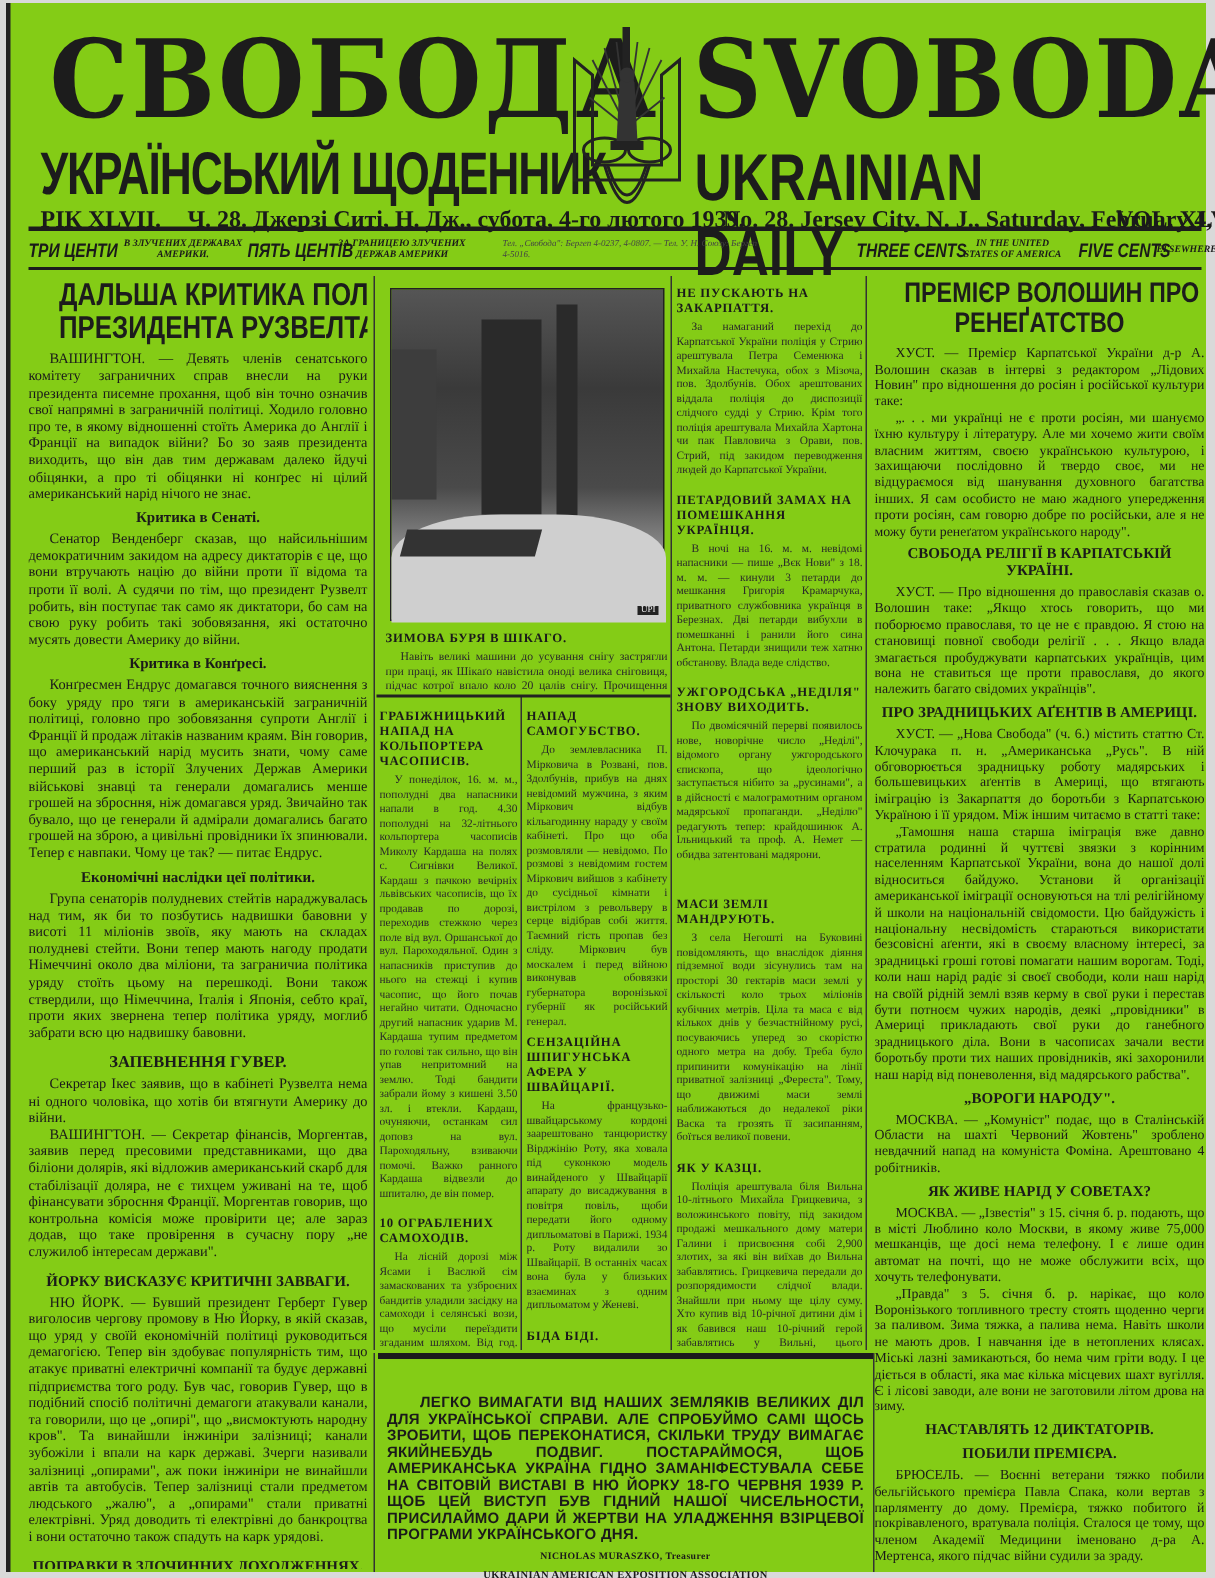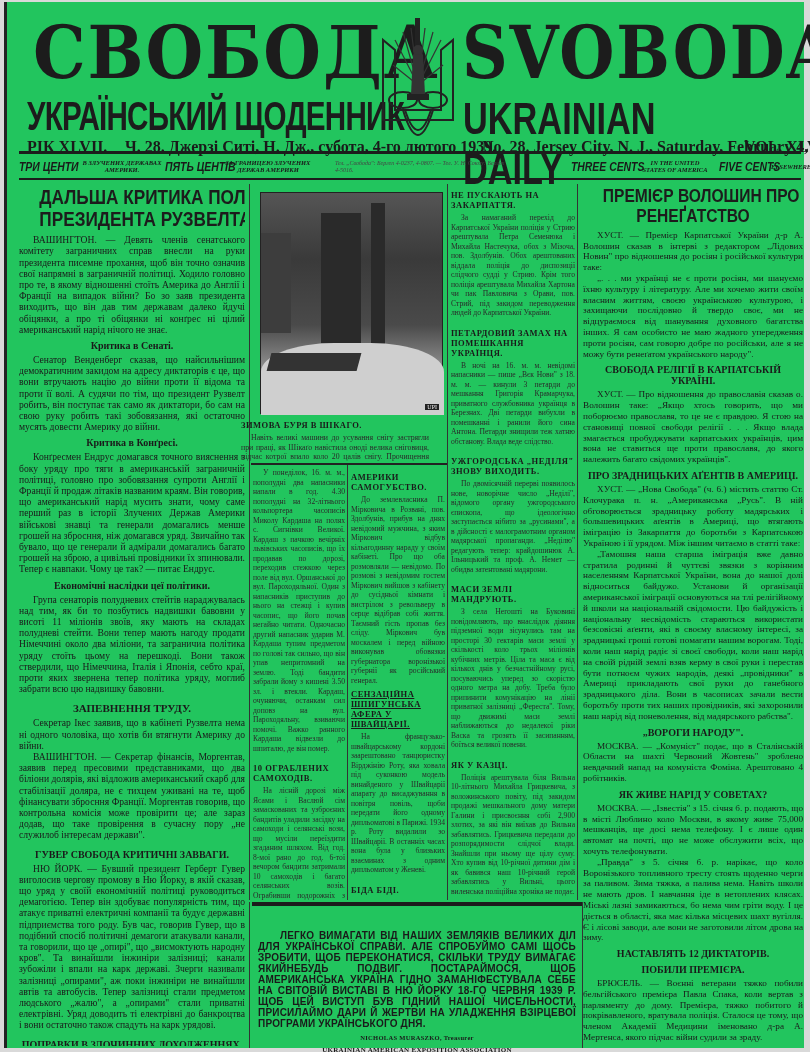--- a/index.html
+++ b/index.html
@@ -1,20 +1,20 @@
 <!DOCTYPE html>
 <html><head>
 <meta charset="utf-8">
 <style>
   * { box-sizing: border-box; margin: 0; padding: 0; }
   html, body { width: 810px; height: 1052px; overflow: hidden; background: #d9d9d9; }
   body { font-family: "Liberation Serif", serif; color: #1a1a1a; }
   .page {
     position: absolute; left: 4px; top: 2px; width: 800px; height: 1046px;
-    background: #22c55e;
+    background: #84cc16;
     border-left: 3px solid #222;
   }
   .masthead { position: absolute; left: 0; top: 0; width: 800px; height: 150px; }
   .mast-title {
     position: absolute; font-family: "DejaVu Serif", serif; font-weight: bold;
     color: #1c1c1c; letter-spacing: 2px; transform-origin: left top;
   }
   .mt-ua { left: 26px; top: 8px; font-size: 72px; transform: scaleX(0.92); }
   .mt-en { left: 455px; top: 8px; font-size: 72px; transform: scaleX(0.88); }
   .mt-sub {
@@ -138,67 +138,68 @@
   <div class="col" style="left:12px;top:184px;width:226px;height:860px;">
     <div class="headline h-big">ДАЛЬША КРИТИКА ПОЛІТИКИ</div>
     <div class="headline h-big" style="margin-bottom:4px;">ПРЕЗИДЕНТА   РУЗВЕЛТА</div>
     <p class="body-text">ВАШИНГТОН. — Девять членів сенатського комітету заграничних справ внесли на руки президента писемне прохання, щоб він точно означив свої напрямні в заграничній політиці. Ходило головно про те, в якому відношенні стоїть Америка до Англії і Франції на випадок війни? Бо зо заяв президента виходить, що він дав тим державам далеко йдучі обіцянки, а про ті обіцянки ні конґрес ні цілий американський нарід нічого не знає.</p>
     <div class="h-sub">Критика в Сенаті.</div>
     <p class="body-text">Сенатор Венденберг сказав, що найсильнішим демократичним закидом на адресу диктаторів є це, що вони втручають націю до війни проти її відома та проти її волі. А судячи по тім, що президент Рузвелт робить, він поступає так само як диктатори, бо сам на свою руку робить такі зобовязання, які остаточно мусять довести Америку до війни.</p>
     <div class="h-sub">Критика в Конґресі.</div>
     <p class="body-text">Конґресмен Ендрус домагався точного вияснення з боку уряду про тяги в американській заграничній політиці, головно про зобовязання супроти Англії і Франції й продаж літаків названим краям. Він говорив, що американський нарід мусить знати, чому саме перший раз в історії Злучених Держав Америки військові знавці та генерали домагались менше грошей на збросння, ніж домагався уряд. Звичайно так бувало, що це генерали й адмірали домагались багато грошей на зброю, а цивільні провідники їх зпинювали. Тепер є навпаки. Чому це так? — питає Ендрус.</p>
     <div class="h-sub">Економічні наслідки цеї політики.</div>
     <p class="body-text">Група сенаторів полудневих стейтів нараджувалась над тим, як би то позбутись надвишки бавовни у висоті 11 міліонів звоїв, яку мають на складах полудневі стейти. Вони тепер мають нагоду продати Німеччині около два міліони, та заграничиа політика уряду стоїть цьому на перешкоді. Вони також ствердили, що Німеччина, Італія і Японія, себто краї, проти яких звернена тепер політика уряду, моглиб забрати всю цю надвишку бавовни.</p>
-    <div class="h-sub" style="font-size:11px;margin-top:8px;">ЗАПЕВНЕННЯ ТРУДУ.</div>
+    <div class="h-sub" style="font-size:11px;margin-top:8px;">ЗАПЕВНЕННЯ ГУВЕР.</div>
     <p class="body-text">Секретар Ікес заявив, що в кабінеті Рузвелта нема ні одного чоловіка, що хотів би втягнути Америку до війни.</p>
     <p class="body-text">ВАШИНГТОН. — Секретар фінансів, Моргентав, заявив перед пресовими представниками, що два біліони долярів, які відложив американський скарб для стабілізації доляра, не є тихцем уживані на те, щоб фінансувати збросння Франції. Моргентав говорив, що контрольна комісія може провірити це; але зараз додав, що таке провірення в сучасну пору „не служилоб інтересам держави".</p>
-    <div class="h-sub" style="margin-top:8px;">ГУВЕР СВОБОДА КРИТИЧНІ ЗАВВАГИ.</div>
+    <div class="h-sub" style="margin-top:8px;">ЙОРКУ ВИСКАЗУЄ КРИТИЧНІ ЗАВВАГИ.</div>
     <p class="body-text">НЮ ЙОРК. — Бувший президент Герберт Гувер виголосив чергову промову в Ню Йорку, в якій сказав, що уряд у своїй економічній політиці руководиться демагогією. Тепер він здобуває популярність тим, що атакує приватні електричні компанії та будує державні підприємства того роду. Був час, говорив Гувер, що в подібний спосіб політичні демагоги атакували канали, та говорили, що це „опирі", що „висмоктують народну кров". Та винайшли інжиніри залізниці; канали зубожіли і впали на карк державі. Зчерги називали залізниці „опирами", аж поки інжиніри не винайшли автів та автобусів. Тепер залізниці стали предметом людського „жалю", а „опирами" стали приватні електрівні. Уряд доводить ті електрівні до банкроцтва і вони остаточно також спадуть на карк урядові.</p>
     <div class="h-sub" style="margin-top:8px;">ПОПРАВКИ В ЗЛОЧИННИХ ДОХОДЖЕННЯХ.</div>
 
   </div>
 
   <div class="photo">
     <div class="bldg" style="left:60px;top:20px;width:40px;height:130px;"></div>
     <div class="bldg" style="left:110px;top:10px;width:14px;height:150px;"></div>
     <div class="bldg" style="left:0;top:40px;width:30px;height:100px;background:#3d3d3d;"></div>
     <div class="snow" style="left:0;top:150px;width:183px;height:72px;"></div>
     <div class="bldg" style="left:8px;top:160px;width:90px;height:18px;background:#333;transform:skewX(-15deg);"></div>
     <div class="credit">UPI</div>
   </div>
-  <div class="col" style="left:234px;top:414px;width:188px;height:46px;">
+  <div class="col" style="left:250px;top:414px;width:188px;height:46px;">
     <div class="h-small">ЗИМОВА БУРЯ В ШІКАГО.</div>
     <p class="body-small" style="font-size:7.8px;">Навіть великі машини до усування снігу застрягли при праці, як Шікаґо навістила оноді велика сніговиця, підчас котрої впало коло 20 цалів снігу. Прочищення вулиць коштувало місто коло 150 тисяч долярів.</p>
   </div>
 
   <div class="hline" style="left:244px;top:461px;width:196px;height:2px;background:#222;"></div>
 
   <div class="col" style="left:246px;top:466px;width:92px;height:432px;">
+    <div class="h-small">ГРАБІЖНИЦЬКИЙ НАПАД НА КОЛЬПОРТЕРА ЧАСОПИСІВ.</div>
     <p class="body-small">У понеділок, 16. м. м., пополудні два напасники напали в год. 4.30 пополудні на 32-літнього кольпортера часописів Миколу Кардаша на полях с. Сигнівки Великої. Кардаш з пачкою вечірніх львівських часописів, що їх продавав по дорозі, переходив стежкою через поле від вул. Оршанської до вул. Пароходяльної. Один з напасників приступив до нього на стежці і купив часопис, що його почав негайно читати. Одночасно другий напасник ударив М. Кардаша тупим предметом по голові так сильно, що він упав непритомний на землю. Тоді бандити забрали йому з кишені 3.50 зл. і втекли. Кардаш, очуняючи, останкам сил доповз на вул. Пароходяльну, взиваючи помочі. Важко ранного Кардаша відвезли до шпиталю, де він помер.</p>
     <div class="h-small" style="margin-top:10px;">10 ОГРАБЛЕНИХ САМОХОДІВ.</div>
     <p class="body-small">На лісній дорозі між Ясами і Васлюй сім замаскованих та узброєних бандитів уладили засідку на самоходи і селянські вози, що мусіли переїздити згаданим шляхом. Від год. 8-мої рано до год. 6-тої вечором бандити затримали 10 самоходів і багато селянських возів. Ограбивши подорожніх з грошей і цінних предметів, завели їх у глибину лісу і поприв'язували до дерев, де залишили їх на ласку долі. Напівзамерзлих подорожніх знайшли вночі жандарми й енергійно шукають бандитів.</p>
   </div>
 
   <div class="col" style="left:344px;top:466px;width:94px;height:432px;">
-    <div class="h-small">АМЕРИКИ САМОГУБСТВО.</div>
+    <div class="h-small">НАПАД САМОГУБСТВО.</div>
     <p class="body-small">До землевласника П. Мірковича в Розвані, пов. Здолбунів, прибув на днях невідомий мужчина, з яким Міркович відбув кільагодинну нараду у своїм кабінеті. Про що оба розмовляли — невідомо. По розмові з невідомим гостем Міркович вийшов з кабінету до сусідньої кімнати і вистрілом з револьверу в серце відібрав собі життя. Таємний гість пропав без сліду. Міркович був москалем і перед війною виконував обовязки губернатора воронізької губернії як російський генерал.</p>
-    <div class="h-small" style="text-decoration:underline;">СЕНЗАЦІЙНА ШПИГУНСЬКА АФЕРА У ШВАЙЦАРІЇ.</div>
+    <div class="h-small" style="">СЕНЗАЦІЙНА ШПИГУНСЬКА АФЕРА У ШВАЙЦАРІЇ.</div>
     <p class="body-small">На французько-швайцарському кордоні заарештовано танцюристку Вірджінію Роту, яка ховала під суконкою модель винайденого у Швайцарії апарату до висаджування в повітря повіль, щоби передати його одному дипльоматові в Парижі. 1934 р. Роту видалили зо Швайцарії. В останніх часах вона була у близьких взаєминах з одним дипльоматом у Женеві.</p>
     <div class="h-small" style="margin-top:10px;">БІДА БІДІ.</div>
 
   </div>
 
   <div class="col" style="left:444px;top:184px;width:124px;height:714px;">
     <div class="h-small">НЕ ПУСКАЮТЬ НА ЗАКАРПАТТЯ.</div>
     <p class="body-small">За намаганий перехід до Карпатської України поліція у Стрию арештувала Петра Семенюка і Михайла Настечука, обох з Мізоча, пов. Здолбунів. Обох арештованих віддала поліція до диспозиції слідчого судді у Стрию. Крім того поліція арештувала Михайла Хартона чи пак Павловича з Орави, пов. Стрий, під закидом переводження людей до Карпатської України.</p>
     <div class="h-small" style="margin-top:10px;">ПЕТАРДОВИЙ ЗАМАХ НА ПОМЕШКАННЯ УКРАЇНЦЯ.</div>
     <p class="body-small">В ночі на 16. м. м. невідомі напасники — пише „Вєк Нови" з 18. м. м. — кинули 3 петарди до мешкання Григорія Крамарчука, приватного службовника українця в Березнах. Дві петарди вибухли в помешканні і ранили його сина Антона. Петарди знищили теж хатню обстанову. Влада веде слідство.</p>
     <div class="h-small" style="margin-top:10px;">УЖГОРОДСЬКА „НЕДІЛЯ" ЗНОВУ ВИХОДИТЬ.</div>
     <p class="body-small">По двомісячній перерві появилось нове, новорічне число „Неділі", відомого органу ужгородського єпископа, що ідеологічно заступається нібито за „русинами", а в дійсності є малограмотним органом мадярської пропаганди. „Неділю" редагують тепер: крайдошинюк А. Ільницький та проф. А. Немет — обидва затентовані мадярони.</p>
-    <div class="h-small" style="margin-top:10px;">МАСИ ЗЕМЛІ МАНДРУЮТЬ.</div>
+    <div class="h-small" style="margin-top:23px;">МАСИ ЗЕМЛІ МАНДРУЮТЬ.</div>
     <p class="body-small">З села Негошті на Буковині повідомляють, що внаслідок діяння підземної води зісунулись там на просторі 30 гектарів маси землі у скількості коло трьох міліонів кубічних метрів. Ціла та маса є від кількох днів у безчастнійному русі, посуваючись уперед зо скорістю одного метра на добу. Треба було припинити комунікацію на лінії приватної залізниці „Фереста". Тому, що движимі маси землі наближаються до недалекої ріки Васка та грозять її засипанням, боїться великої повени.</p>
     <div class="h-small" style="margin-top:10px;">ЯК У КАЗЦІ.</div>
     <p class="body-small">Поліція арештувала біля Вильна 10-літнього Михайла Грицкевича, з воложинського повіту, під закидом продажі мешкального дому матери Галини і присвоєння собі 2,900 злотих, за які він виїхав до Вильна забавлятись. Грицкевича передали до розпорядимости слідчої влади. Знайшли при ньому ще цілу суму. Хто купив від 10-річної дитини дім і як бавився наш 10-річний герой забавлятись у Вильні, цього виленська поліційна хроніка не подає.</p>
   </div>
 
   <div class="col" style="left:576px;top:184px;width:220px;height:860px;">
     <div class="headline h-big" style="font-size:19px;">ПРЕМІЄР ВОЛОШИН ПРО РОСІЯН І</div>
     <div class="headline h-big" style="font-size:19px;margin-bottom:4px;">РЕНЕҐАТСТВО</div>
     <p class="body-right">ХУСТ. — Премієр Карпатської України д-р А. Волошин сказав в інтерві з редактором „Лідових Новин" про відношення до росіян і російської культури таке:</p>
     <p class="body-right">„. . . ми українці не є проти росіян, ми шануємо їхню культуру і літературу. Але ми хочемо жити своїм власним життям, своєю українською культурою, і захищаючи послідовно й твердо своє, ми не відцураємося від шанування духовного багатства інших. Я сам особисто не маю жадного упередження проти росіян, сам говорю добре по російськи, але я не можу бути ренеґатом українського народу".</p>

